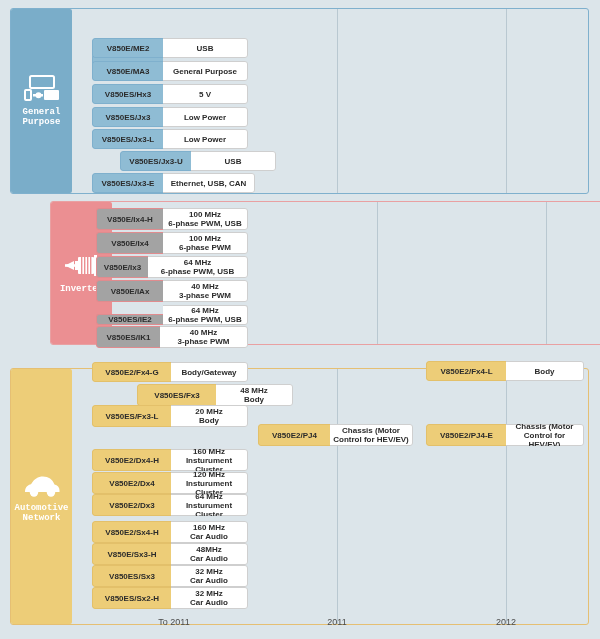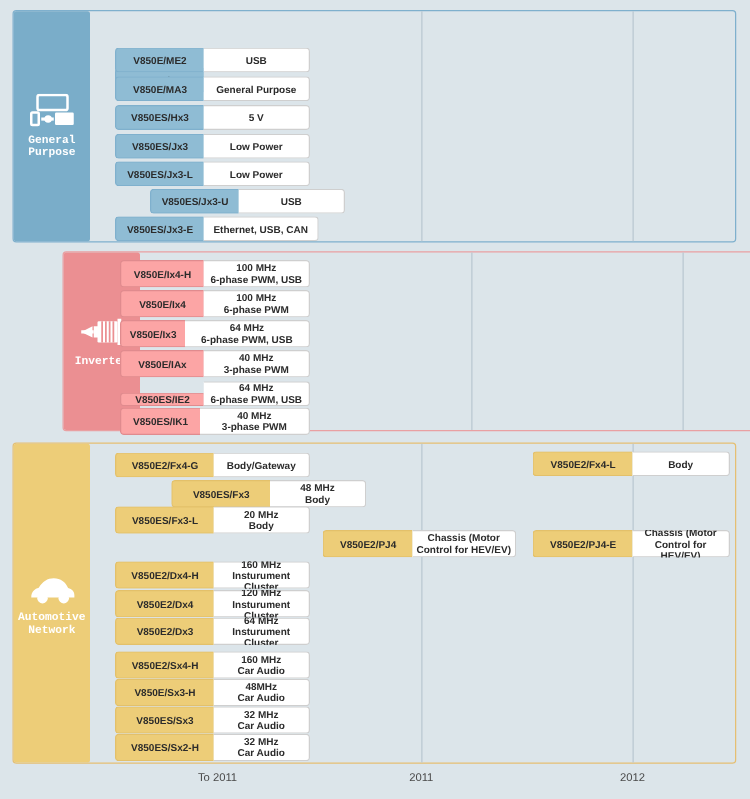--- a/index.html
+++ b/index.html
@@ -18,21 +18,21 @@
     position:absolute;
     left:10px;
     width:579px;            
     box-sizing:border-box;
     border:1px solid #9cc0d6;
     border-radius:3px;
     background:#dce5ea;
   }
   .section.s-gp   {border-color:#7fb0cd;}
   .section.s-inv  {border-color:#e9a0a2;}
-  .section.s-auto {border-color:#e5bf73;}
+  .section.s-auto {border-color:#e5bf73;margin-top:14px;}
 
   
   .cat{
     position:absolute;
     left:0px;top:0px;
     width:61px;
     height:100%;
     box-sizing:border-box;
     display:flex;
     flex-direction:column;
@@ -88,21 +88,21 @@
     text-align:center;
     line-height:9px;
     box-sizing:border-box;
     border:1px solid #cfcfcf;
     border-left:none;
     border-radius:0 3px 3px 0;
     padding:0 2px;
   }
   .pbox.tall{height:22px;}
   .pbox.blue  .code{background:#8fbcd4;border:1px solid #7fb0cd;border-right:none;border-radius:3px 0 0 3px;}
-  .pbox.pink  .code{background:#fca5a5;border:1px solid #e08b8e;border-right:none;border-radius:3px 0 0 3px;}
+  .pbox.pink  .code{background:#a3a3a3;border:1px solid #e08b8e;border-right:none;border-radius:3px 0 0 3px;}
   .pbox.yellow .code{background:#edcd78;border:1px solid #e3c06a;border-right:none;border-radius:3px 0 0 3px;}
 
   
   .axis{
     position:absolute;
     left:0;width:600px;
     height:24px;
   }
   .axis-label{
     position:absolute;

